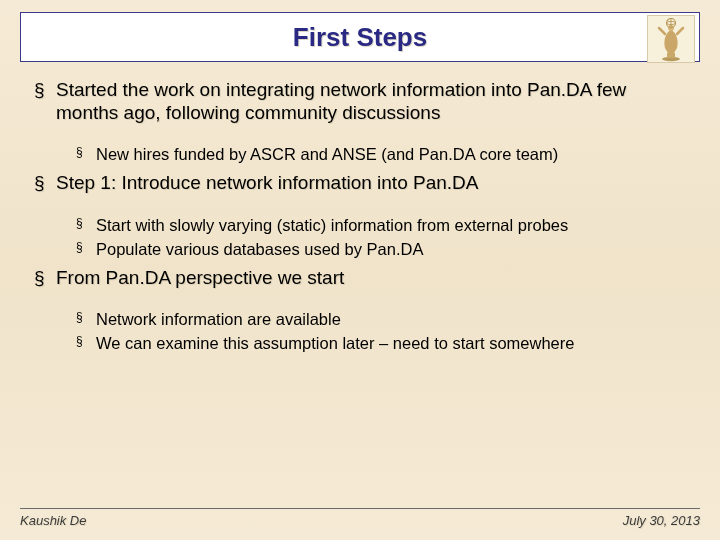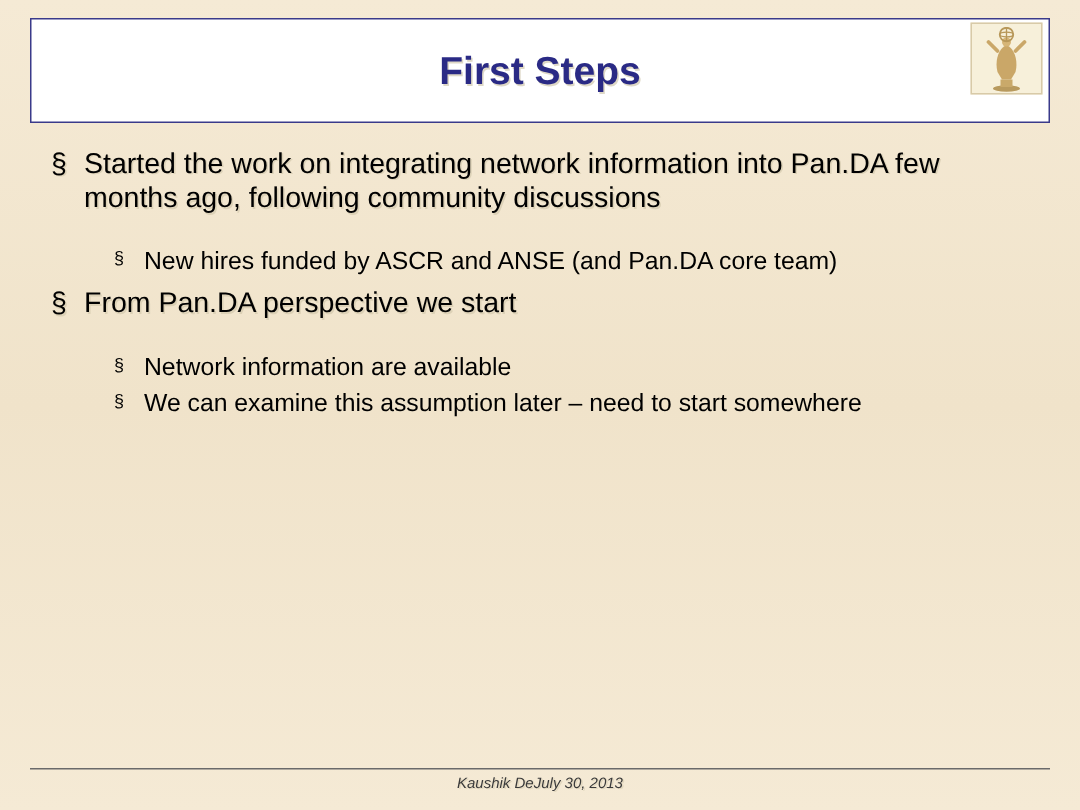--- a/index.html
+++ b/index.html
@@ -6,21 +6,21 @@
   html, body { width: 720px; height: 540px; overflow: hidden; }
   body {
     background: linear-gradient(180deg, #f5ead5 0%, #f0e3ca 50%, #f5ead5 100%);
     font-family: Arial, Helvetica, sans-serif;
     color: #000;
     position: relative;
   }
   .title-bar {
     position: relative;
     margin: 12px 20px 8px 20px;
-    height: 70px;
+    height: 50px;
     background: #ffffff;
     border: 1px solid #3a3a8a;
     display: flex;
     align-items: center;
     justify-content: center;
   }
   .title-text {
     font-size: 26px;
     font-weight: bold;
     color: #2a2a85;
@@ -82,22 +82,22 @@
     bottom: 12px;
     left: 20px;
     right: 20px;
   }
   .footer-line {
     border-top: 1px solid #6a6a6a;
     margin-bottom: 4px;
   }
   .footer-row {
     display: flex;
-    justify-content: center;
-    font-size: 10px;
+    justify-content: space-between;
+    font-size: 13px;
     color: #3a3a3a;
     font-style: italic;
     text-shadow: 1px 1px 0 rgba(210,200,170,0.5);
   }
 </style>
 </head>
 <body>
 
 <div class="title-bar">
   <span class="title-text">First Steps</span>
@@ -117,20 +117,27 @@
 
 <div class="content">
   <ul class="top">
     <li>
       <span>Started the work on integrating network information into Pan.DA few months ago, following community discussions</span>
       <ul class="sub">
         <li>New hires funded by ASCR and ANSE (and Pan.DA core team)</li>
       </ul>
     </li>
     <li>
+      <span>Step 1: Introduce network information into Pan.DA</span>
+      <ul class="sub">
+        <li>Start with slowly varying (static) information from external probes</li>
+        <li>Populate various databases used by Pan.DA</li>
+      </ul>
+    </li>
+    <li>
       <span>From Pan.DA perspective we start</span>
       <ul class="sub">
         <li>Network information are available</li>
         <li>We can examine this assumption later – need to start somewhere</li>
       </ul>
     </li>
   </ul>
 </div>
 
 <div class="footer">

